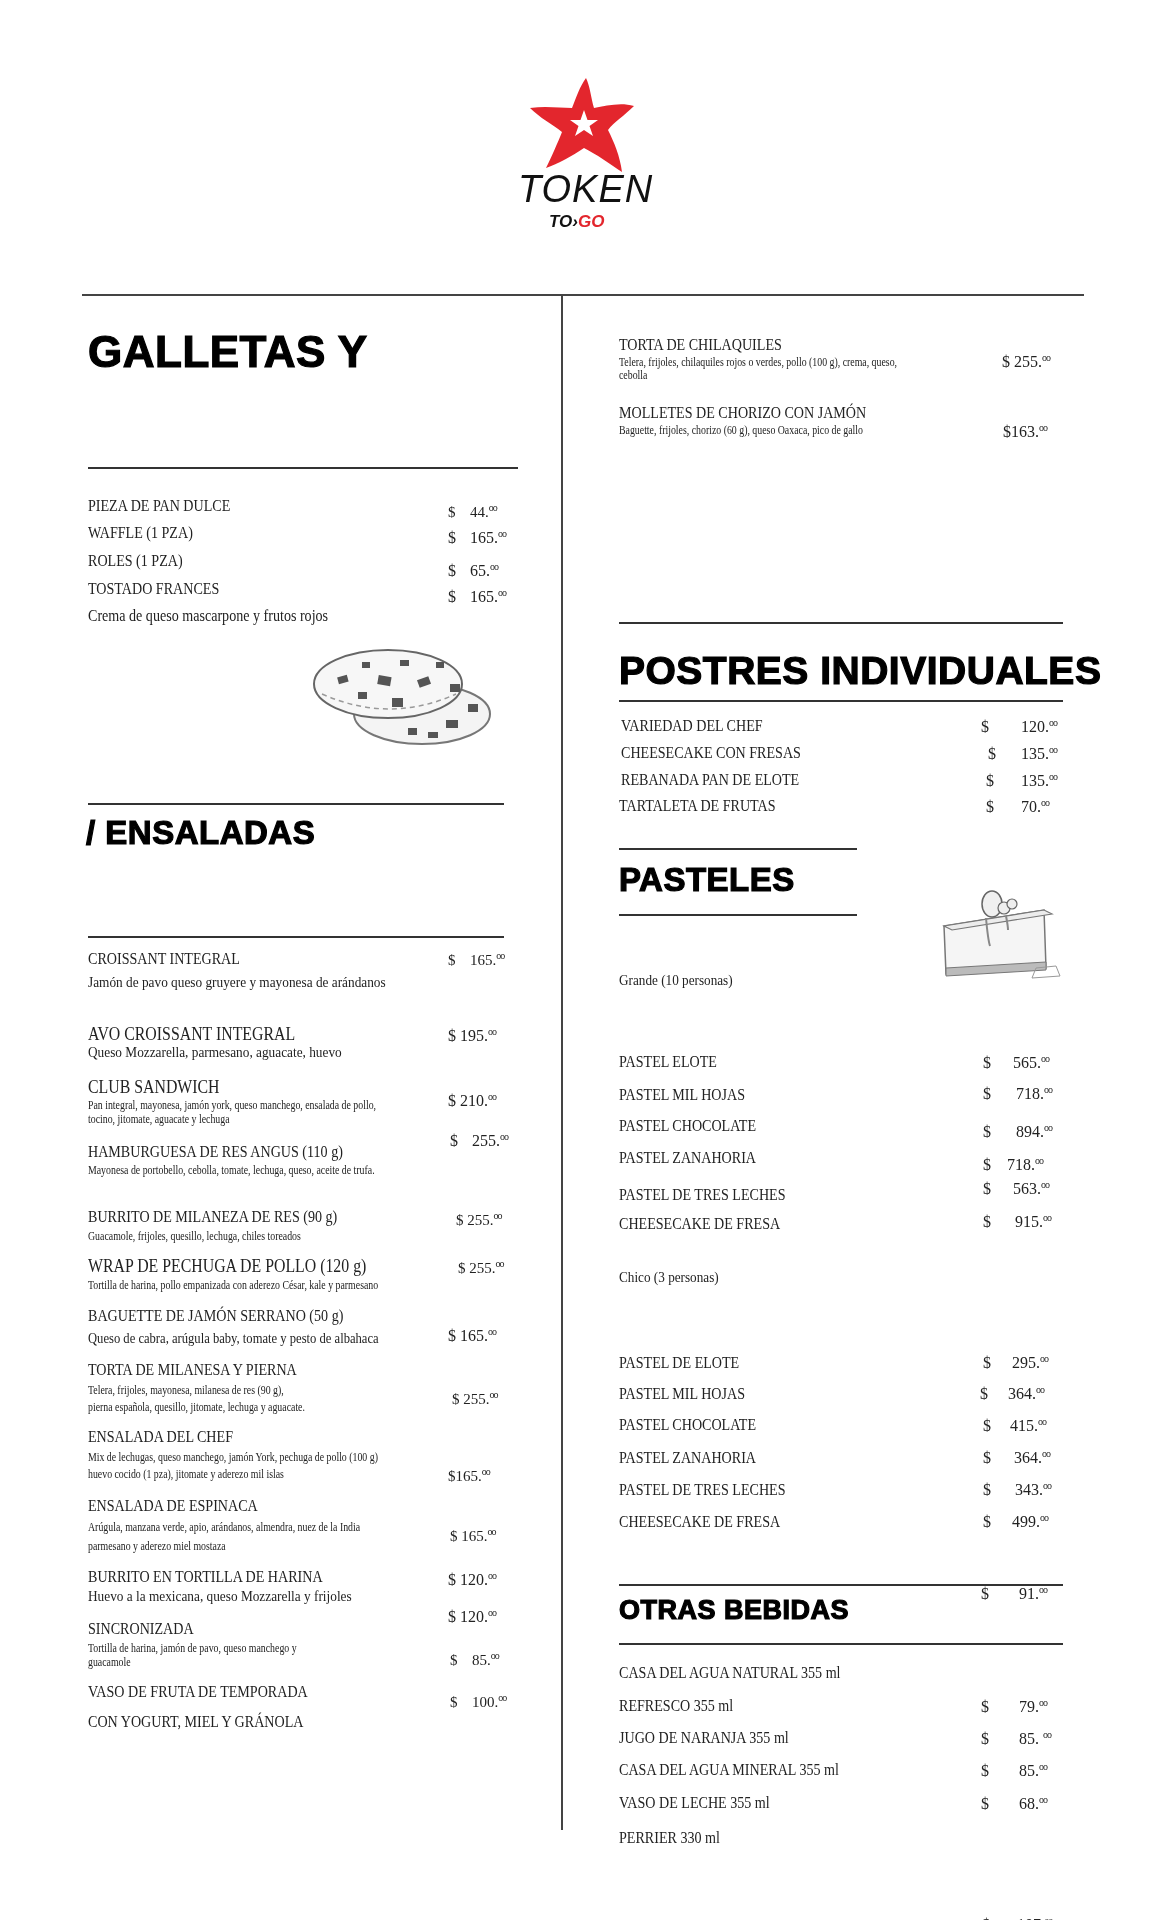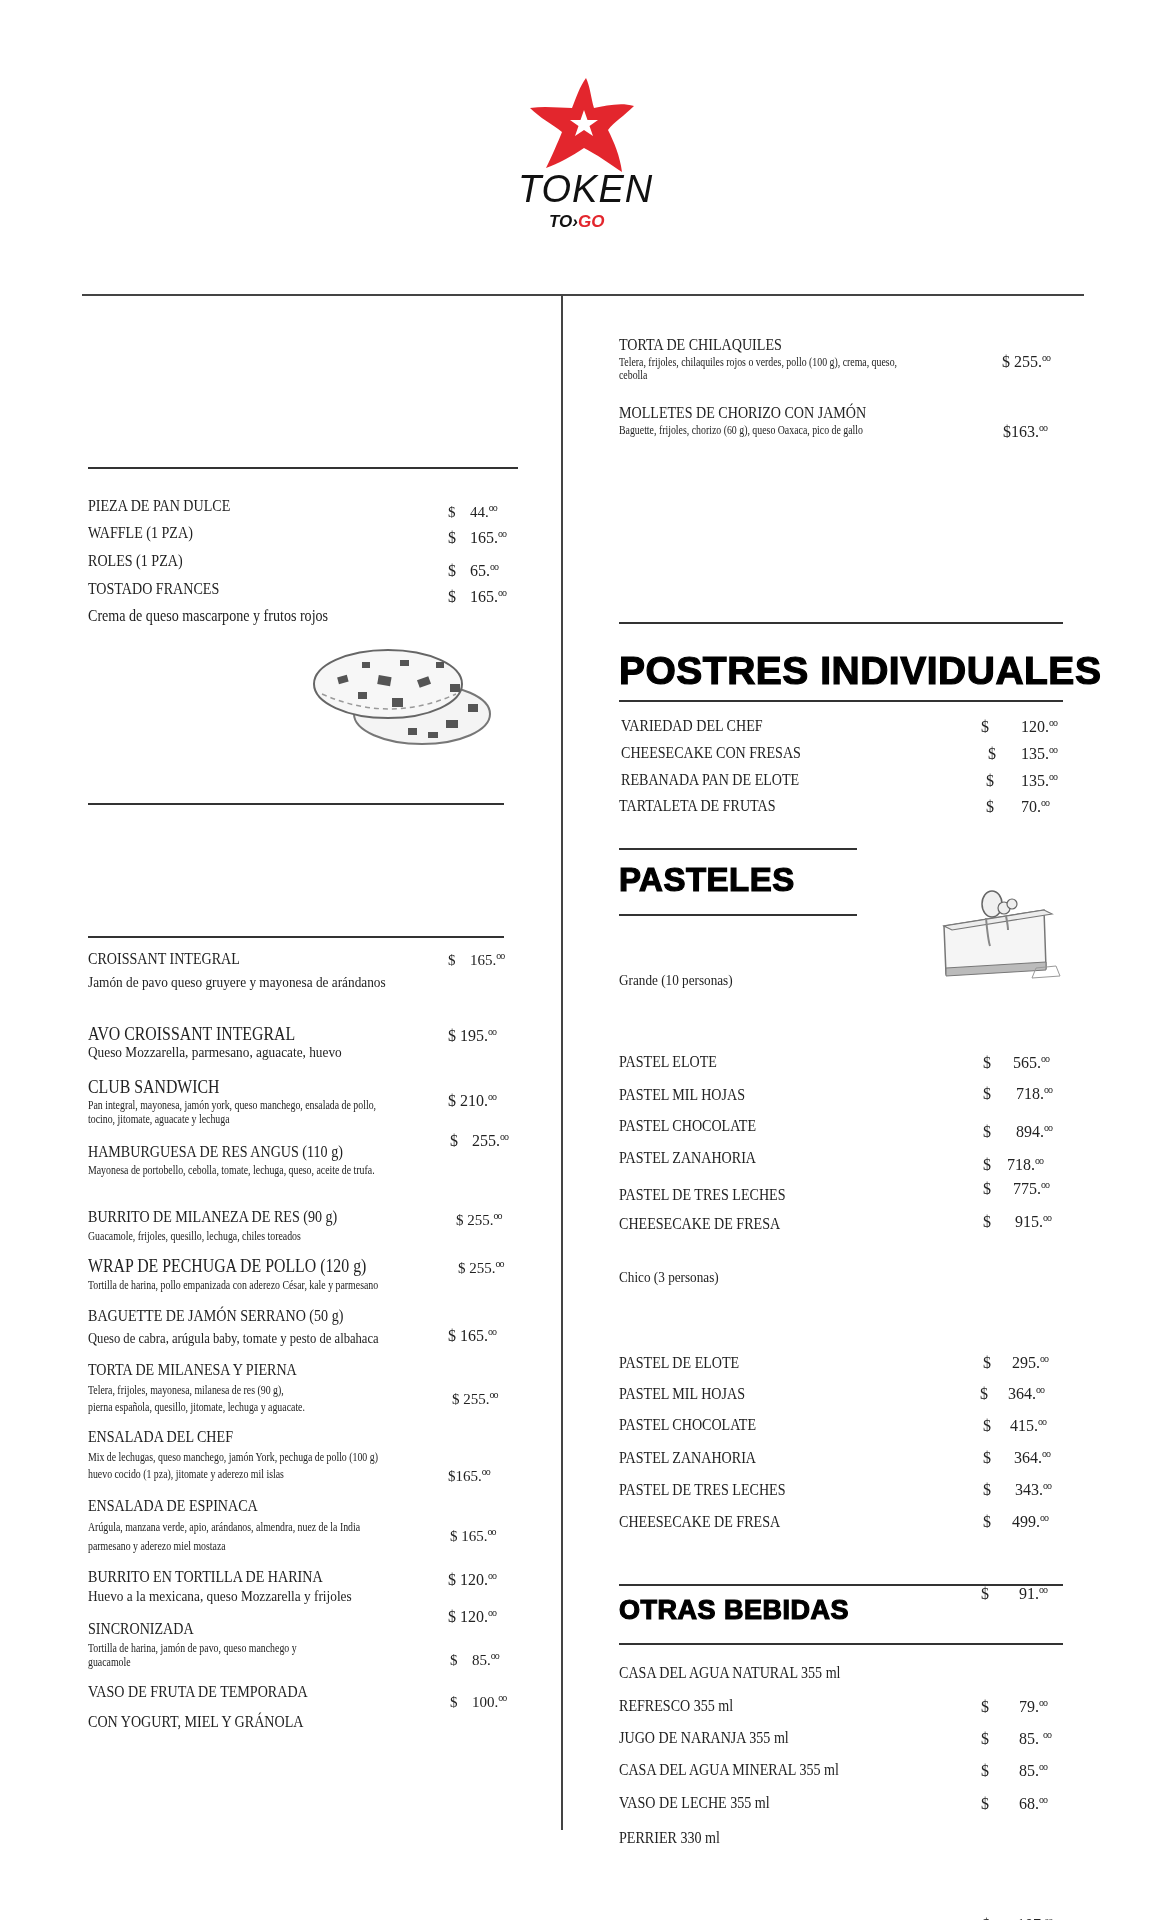--- a/index.html
+++ b/index.html
@@ -30,20 +30,21 @@
   <div class="logo-text" style="left:518px;top:168px;">TOKEN</div>
   <div class="logo-sub" style="left:549px;top:212px;">
     <span style="color:#111">TO</span><span style="color:#111">›</span><span style="color:#e3262d">GO</span>
   </div>
 </div>
 
 <div class="hr" style="left:82px;top:294px;width:1002px;height:2px;background:#444;"></div>
 <div class="vr" style="left:561px;top:296px;height:1534px;background:#444;"></div>
 
 <div class="heading" style="left:88px;top:326px;font-size:44px;">
+  <div>GALLETAS Y</div>
 </div>
 <div class="hr" style="left:88px;top:467px;width:430px;"></div>
 
 <div>
   <div class="name" style="left:88px;top:497px;">PIEZA DE PAN DULCE</div>
   <div class="price" style="left:448px;top:502px;font-size:15px;"><span class="cur">$</span><span>44.</span><sup>oo</sup></div>
 </div>
 <div>
   <div class="name" style="left:88px;top:524px;">WAFFLE (1 PZA)</div>
   <div class="price" style="left:448px;top:528px;"><span class="cur">$</span><span>165.</span><sup>oo</sup></div>
@@ -74,20 +75,21 @@
     <rect x="150" y="44" width="10" height="8"></rect>
     <rect x="146" y="80" width="12" height="8"></rect>
     <rect x="168" y="64" width="10" height="8"></rect>
     <rect x="108" y="88" width="9" height="7"></rect>
     <rect x="128" y="92" width="10" height="6"></rect>
   </g>
 </svg>
 
 <div class="hr" style="left:88px;top:803px;width:416px;"></div>
 <div class="heading" style="left:86px;top:812px;font-size:33px;line-height:1.28;">
+  <div>/ ENSALADAS</div>
 </div>
 <div class="hr" style="left:88px;top:936px;width:416px;"></div>
 
 <div>
   <div class="name" style="left:88px;top:950px;">CROISSANT  INTEGRAL</div>
   <div class="desc lg" style="left:88px;top:975px;">Jamón de pavo queso gruyere y mayonesa de arándanos</div>
   <div class="price" style="left:448px;top:950px;font-size:15px;"><span class="cur">$</span><span>165.</span><sup>oo</sup></div>
 </div>
 
 <div>
@@ -230,21 +232,21 @@
 <div>
   <div class="name" style="left:619px;top:1117px;">PASTEL  CHOCOLATE</div>
   <div class="price" style="left:983px;top:1122px;"><span style="display:inline-block;width:33px">$</span><span>894.</span><sup>oo</sup></div>
 </div>
 <div>
   <div class="name" style="left:619px;top:1149px;">PASTEL ZANAHORIA</div>
   <div class="price" style="left:983px;top:1155px;"><span style="display:inline-block;width:24px">$</span><span>718.</span><sup>oo</sup></div>
 </div>
 <div>
   <div class="name" style="left:619px;top:1186px;">PASTEL  DE TRES LECHES</div>
-  <div class="price" style="left:983px;top:1179px;"><span style="display:inline-block;width:30px">$</span><span>775.</span><sup>oo</sup></div>
+  <div class="price" style="left:983px;top:1179px;"><span style="display:inline-block;width:30px">$</span><span>563.</span><sup>oo</sup></div>
 </div>
 <div>
   <div class="name" style="left:619px;top:1215px;">CHEESECAKE DE FRESA</div>
   <div class="price" style="left:983px;top:1212px;"><span style="display:inline-block;width:32px">$</span><span>915.</span><sup>oo</sup></div>
 </div>
 
 <div class="sub" style="left:619px;top:1269px;">Chico (3 personas)</div>
 
 <div>
   <div class="name" style="left:619px;top:1354px;">PASTEL  DE ELOTE</div>

